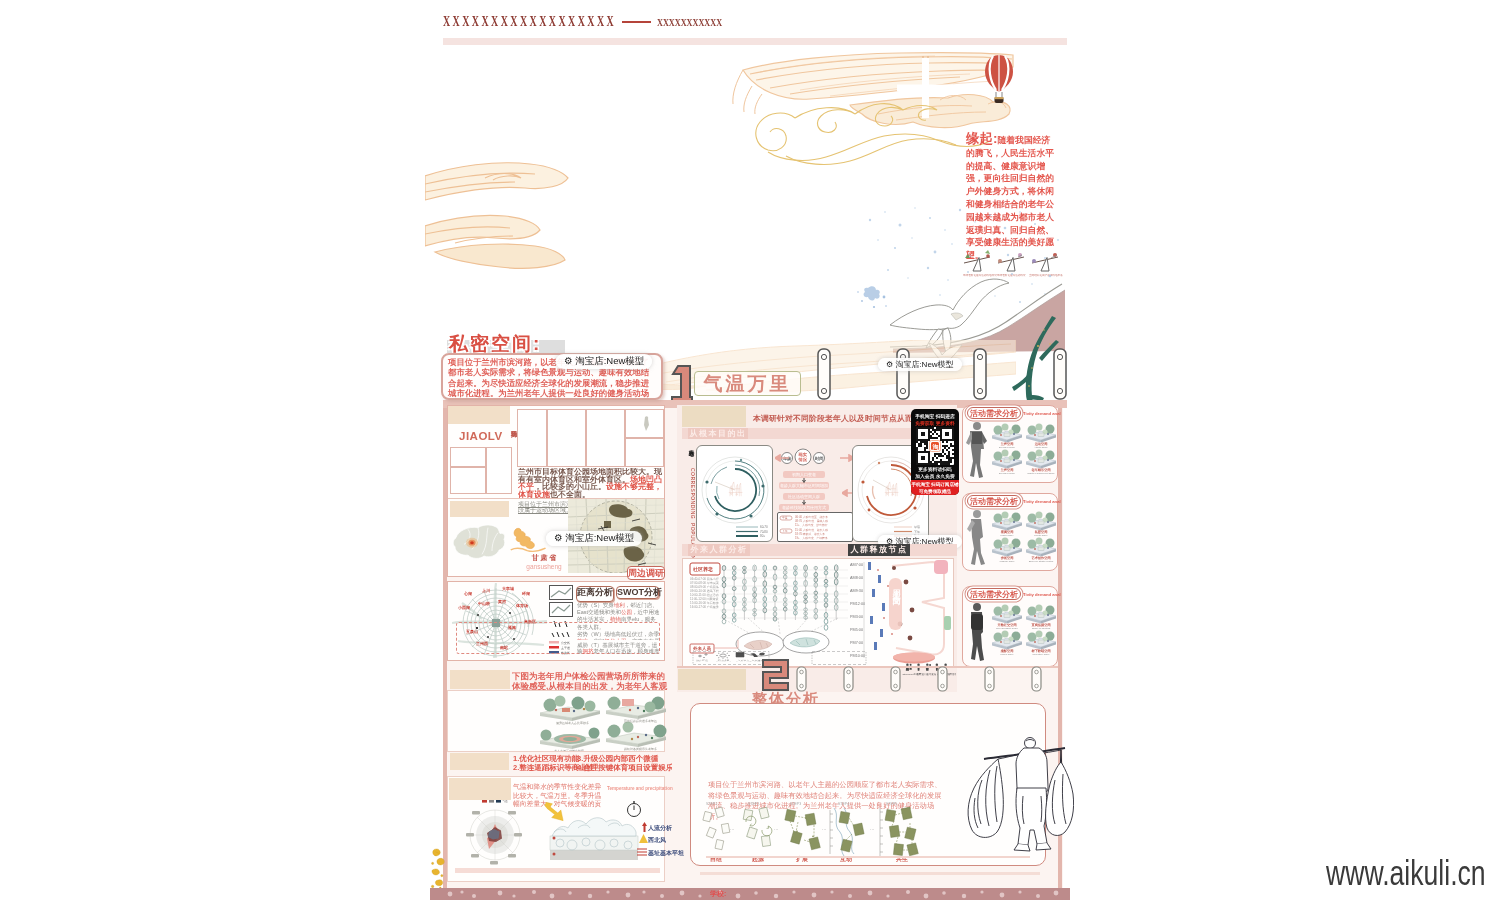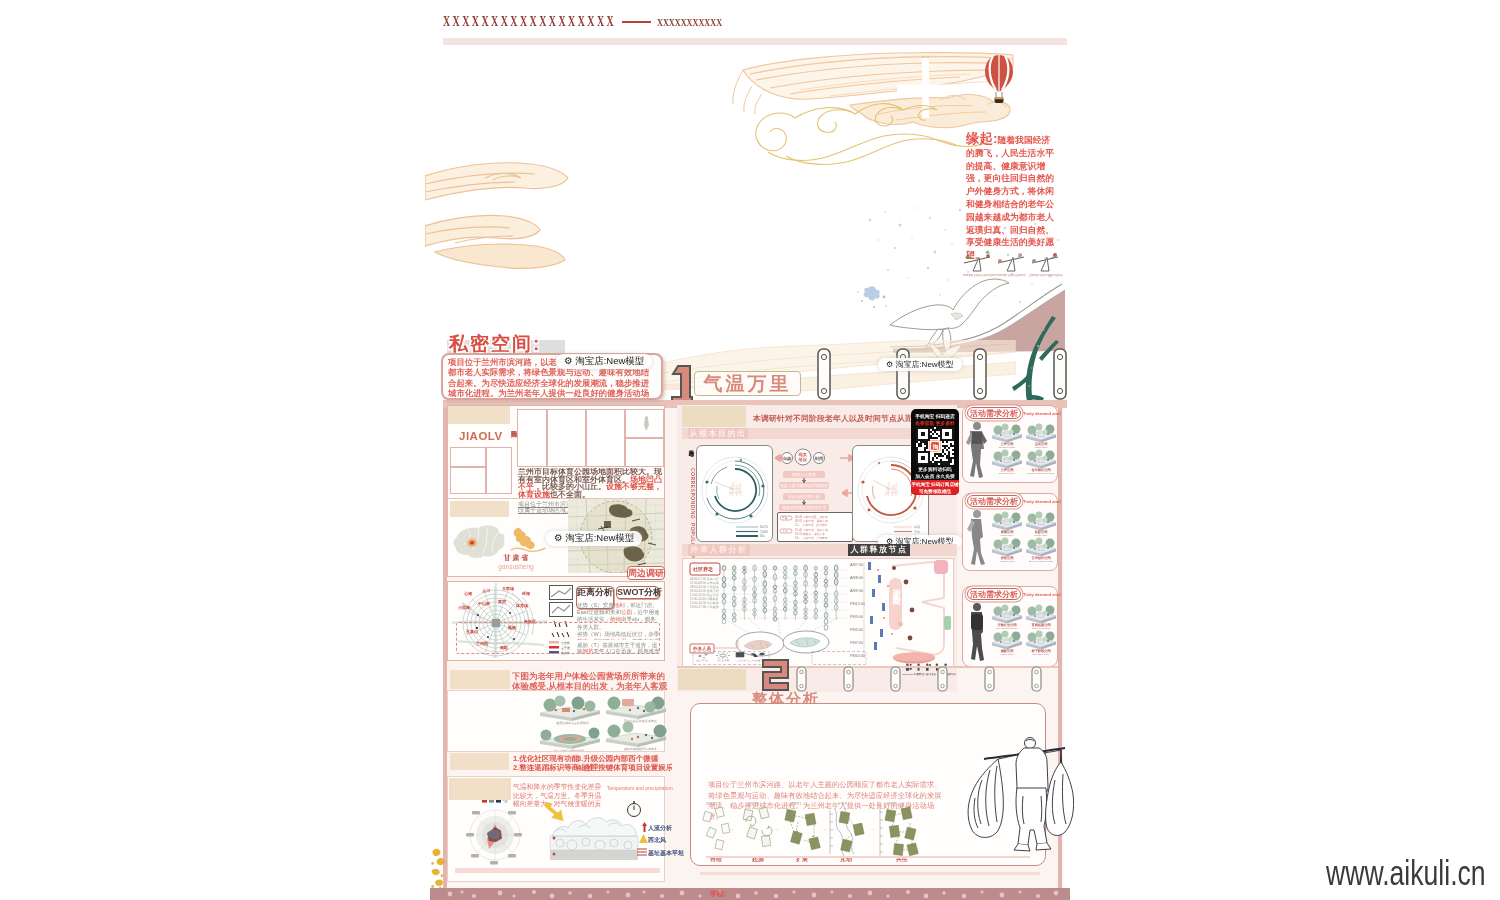--- a/index.html
+++ b/index.html
@@ -303,21 +303,21 @@
 <circle cx="24" cy="26" r="6" fill="#f0a04a" opacity="0.35"></circle>
 <circle cx="24" cy="26" r="3.5" fill="#e86a30" opacity="0.6"></circle>
 <circle cx="24" cy="26" r="1.8" fill="#d03a20"></circle>
 </svg>
 
 <svg class="a" style="left:509px;top:525px;" width="40" height="32" viewBox="0 0 46 40" preserveAspectRatio="none">
 <path d="M8,5 C11,3 14,5 14,8 C17,8 20,11 18,14 C23,14 26,17 24,20 C28,21 31,25 28,28 C25,31 20,29 19,26 C15,27 12,24 13,21 C9,21 7,18 9,15 C5,13 5,8 8,5 Z" fill="#f2b964" stroke="#e8a448" stroke-width="0.7"></path>
 <path d="M2,31 C8,28 15,29 21,32 C27,34 34,33 42,29" stroke="#f0a84e" stroke-width="1.8" fill="none" opacity="0.75"></path>
 </svg>
 
-<div class="a" style="left:496px;top:553px;width:40px;height:16px;text-align:center;">
+<div class="a" style="left:524px;top:553px;width:40px;height:16px;text-align:center;">
       <div style="font-size:7px;color:#c04a40;font-weight:bold;font-family:'Liberation Serif',serif;">甘 肃 省</div>
       <div style="font-size:6.5px;color:#eda49c;">gansusheng</div>
     </div>
 
 <svg class="a" style="left:568px;top:499px;" width="96" height="74" viewBox="0 0 96 74">
 <rect x="0" y="0" width="96" height="74" fill="#eceadb"></rect>
 <circle cx="48" cy="38" r="36" fill="#e6e2cc" stroke="#9a9a8a" stroke-width="0.7" stroke-dasharray="3,2"></circle>
 <g stroke="#cfcfbf" stroke-width="1.2" fill="none">
 <path d="M0,18 L96,14 M0,34 L96,30 M0,52 L96,50 M0,66 L96,64 M18,0 L22,74 M38,0 L40,74 M58,0 L56,74 M78,0 L76,74"></path>
 </g>
@@ -392,21 +392,21 @@
 <rect x="0" y="56" width="10" height="2.5" fill="#f0b0b0"></rect>
       <rect x="0" y="61" width="10" height="2.5" fill="#d33"></rect>
       <rect x="0" y="66" width="10" height="2.5" fill="#445a8a"></rect>
 <g fill="#555" font-size="3">
         <text x="12" y="59">公交线</text>
         <text x="12" y="64">主干道</text>
         <text x="12" y="69">铁路线</text>
       </g>
 </svg>
 
-<div class="a" style="left:576px;top:586px;width:38px;height:23px;background:#fff;border:1.5px solid #b06a58;border-radius:4px;font-size:9px;font-weight:bold;color:#4a3a34;text-align:center;line-height:11px;box-shadow:1px 1px 0 #d8a89a;">距离分析</div>
+<div class="a" style="left:576px;top:586px;width:38px;height:16px;background:#fff;border:1.5px solid #b06a58;border-radius:4px;font-size:9px;font-weight:bold;color:#4a3a34;text-align:center;line-height:11px;box-shadow:1px 1px 0 #d8a89a;">距离分析</div>
 
 <div class="a" style="left:616px;top:586px;width:43px;height:13px;white-space:nowrap;background:#fff;border:1.5px solid #b06a58;border-radius:4px;font-size:9px;font-weight:bold;color:#4a3a34;text-align:center;line-height:11px;box-shadow:1px 1px 0 #d8a89a;">SWOT分析</div>
 
 <div class="a" style="left:577px;top:602px;width:84px;height:38px;font-size:5.5px;line-height:7.2px;color:#8a8a86;overflow:hidden;">优势（S）安身<span class="red">地利</span>，邻近门店、East交通我和美和<span class="red">公园</span>，近中用途的生活其实，<span class="red">植物</span>南界elu，服务各类人群。<br>劣势（W）场地高低起伏过，杂季<span class="red">荒凉</span>，空间<span class="red">极化太平</span>，赛事自有原存在少。<br>机遇（O）健身，老年设施，为补aging难，顺应城镇男人群以及，级供决策，已经提倡健身。</div>
 
 <div class="a" style="left:456px;top:622px;width:204px;height:32px;border:1px dashed #e08a80;border-radius:3px;"></div>
 
 <div class="a" style="left:577px;top:642px;width:84px;height:12px;font-size:5.5px;line-height:6.2px;color:#8a8a86;overflow:hidden;">威胁（T）基展城市主干道旁，运输<span class="red">拥挤</span>老年人口在迅速，顾身难度迫使人和。</div>
 
 <div class="a" style="left:450px;top:670px;width:60px;height:19px;background:#f2dfc8;"></div>

